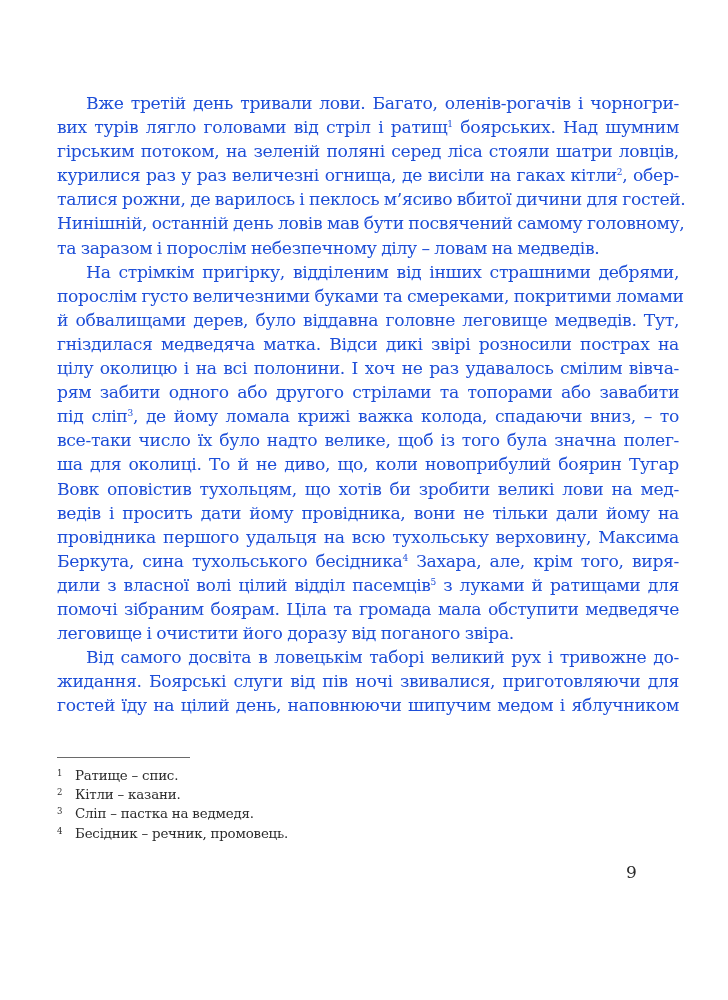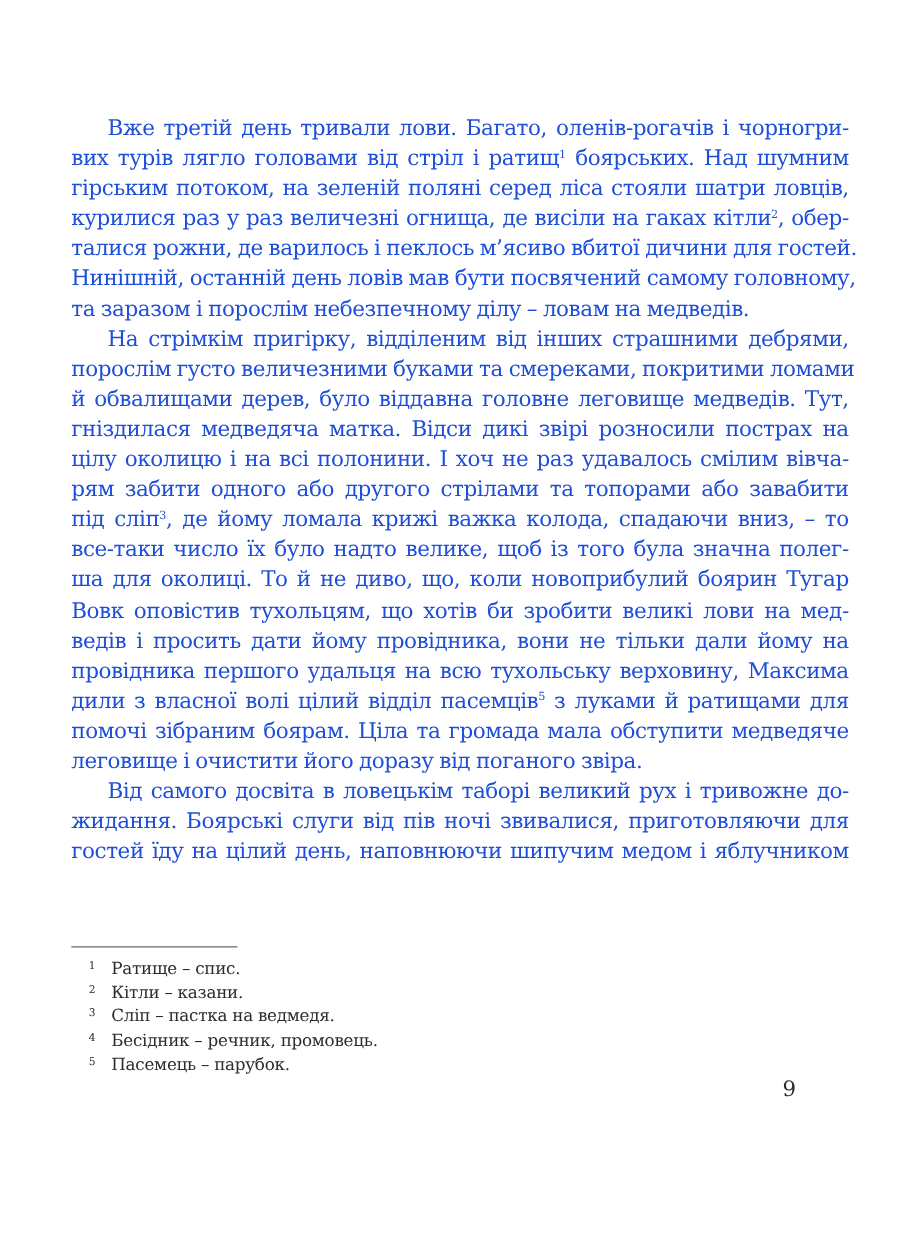--- a/index.html
+++ b/index.html
@@ -33,21 +33,21 @@
       height: 1px;
       background: #6a6a6a;
     }
     .footnotes {
       position: absolute;
       left: 57px;
       top: 764px;
       color: #2b2b2b;
       font-family: "DejaVu Serif", "Liberation Serif", serif;
     }
-    .fn { font-size: 13.4px; line-height: 19.2px; height: 19.2px; white-space: nowrap; letter-spacing: -0.2px; margin-left: 14px; }
+    .fn { font-size: 13.4px; line-height: 19.2px; height: 19.2px; white-space: nowrap; letter-spacing: -0.2px; }
     .fn-num { display: inline-block; width: 18px; font-size: 8.5px; vertical-align: 4px; }
     .page-number {
       position: absolute;
       left: 626px;
       top: 862px;
       font-size: 17px;
       color: #2b2b2b;
       font-family: "DejaVu Serif", "Liberation Serif", serif;
     }
   </style>
@@ -67,31 +67,31 @@
   <div class="line">й обвалищами дерев, було віддавна головне леговище медведів. Тут,</div>
   <div class="line">гніздилася медведяча матка. Відси дикі звірі розносили пострах на</div>
   <div class="line">цілу околицю і на всі полонини. І хоч не раз удавалось смілим вівча-</div>
   <div class="line">рям забити одного або другого стрілами та топорами або завабити</div>
   <div class="line"><span>під сліп</span><sup>3</sup><span>, де йому ломала крижі важка колода, спадаючи вниз, – то</span></div>
   <div class="line">все-таки число їх було надто велике, щоб із того була значна полег-</div>
   <div class="line">ша для околиці. То й не диво, що, коли новоприбулий боярин Тугар</div>
   <div class="line">Вовк оповістив тухольцям, що хотів би зробити великі лови на мед-</div>
   <div class="line">ведів і просить дати йому провідника, вони не тільки дали йому на</div>
   <div class="line">провідника першого удальця на всю тухольську верховину, Максима</div>
+  <div class="line"><span>Беркута, сина тухольського бесідника</span><sup>4</sup><span> Захара, але, крім того, виря-</span></div>
   <div class="line"><span>дили з власної волі цілий відділ пасемців</span><sup>5</sup><span> з луками й ратищами для</span></div>
   <div class="line">помочі зібраним боярам. Ціла та громада мала обступити медведяче</div>
   <div class="line last">леговище і очистити його доразу від поганого звіра.</div>
   <div class="line indent">Від самого досвіта в ловецькім таборі великий рух і тривожне до-</div>
   <div class="line">жидання. Боярські слуги від пів ночі звивалися, приготовляючи для</div>
   <div class="line">гостей їду на цілий день, наповнюючи шипучим медом і яблучником</div>
 </div>
 
 <div class="rule"></div>
 
 <div class="footnotes">
   <div class="fn"><span class="fn-num">1</span><span>Ратище – спис.</span></div>
   <div class="fn"><span class="fn-num">2</span><span>Кітли – казани.</span></div>
   <div class="fn"><span class="fn-num">3</span><span>Сліп – пастка на ведмедя.</span></div>
   <div class="fn"><span class="fn-num">4</span><span>Бесідник – речник, промовець.</span></div>
-  <div class="fn"><span class="fn-num">5</span><span>Пасемець – парубок.</span></div>
 </div>
 
 <div class="page-number">9</div>
 
 </body></html>

